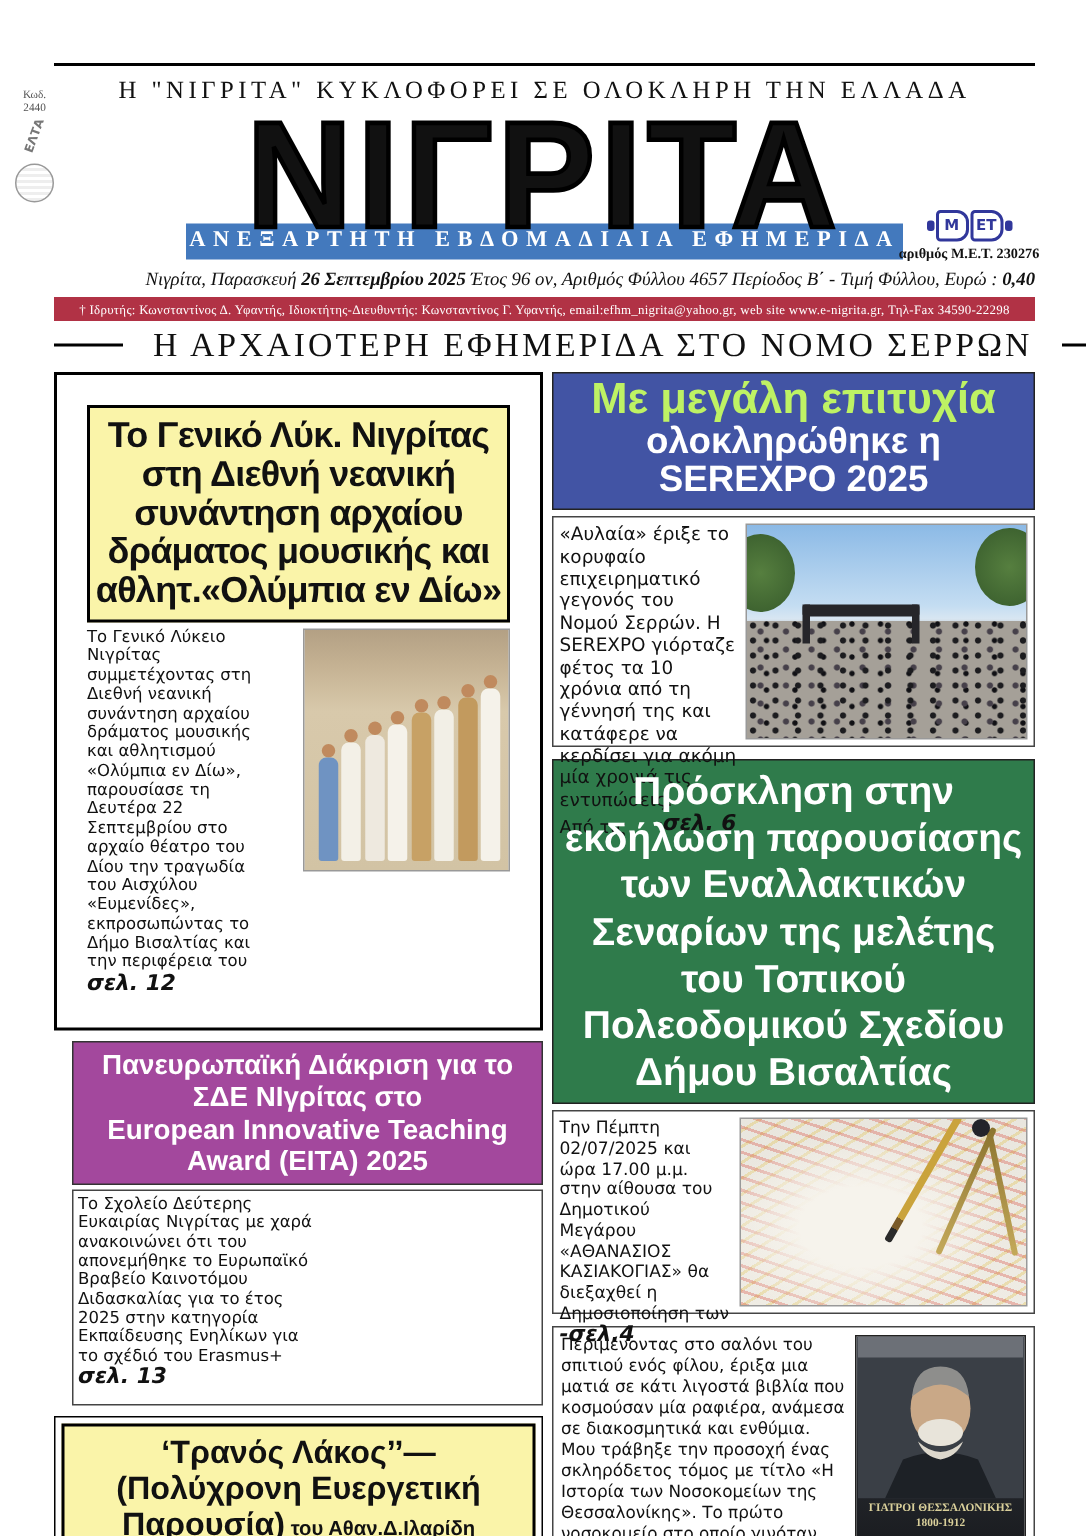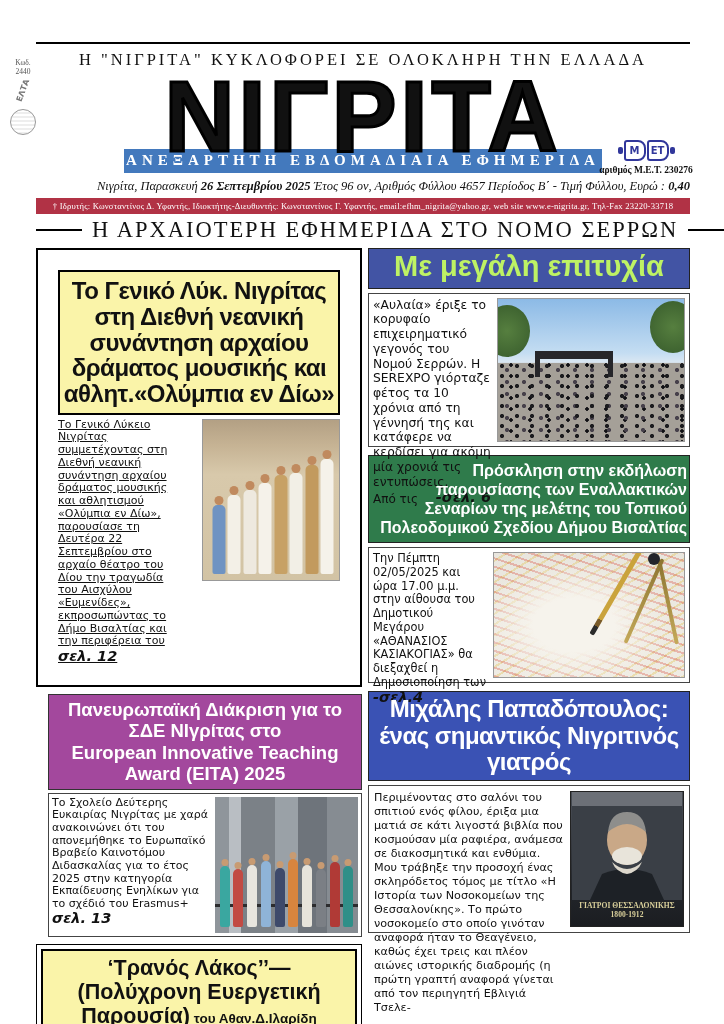--- a/index.html
+++ b/index.html
@@ -25,52 +25,52 @@
   .met-num{font-size:9.5px;font-weight:bold;margin-top:4px;font-family:"Liberation Serif",serif;}
   .postal{position:absolute;left:8px;top:58px;width:30px;text-align:center;color:#555;}
   .postal .kod{font-size:7.5px;font-family:"Liberation Serif",serif;}
   .elta{margin-top:10px;transform:rotate(-70deg);font-size:8px;font-weight:bold;color:#777;}
   .stamp{margin:14px auto 0;width:24px;height:24px;border:1.5px solid #999;border-radius:50%;
       background:repeating-linear-gradient(0deg,#eee 0 2px,#fff 2px 4px);}
   .dateline{text-align:right;font-size:12.5px;margin-top:6px;font-style:italic;}
   .dateline b{font-style:italic;}
   .founders{margin-top:4px;background:#b13245;color:#fff;text-align:center;font-size:8.6px;
       padding:3px 4px;font-family:"Liberation Serif",serif;letter-spacing:.2px;}
-  .motto-row{display:flex;align-items:center;gap:10px;margin:3px 0 5px;}
+  .motto-row{display:flex;align-items:center;gap:20px;margin:3px 0 5px;}
   .motto-row .dash{flex:0 0 46px;height:2px;background:#000;}
   .motto{flex:1;text-align:center;font-size:22.5px;letter-spacing:2px;white-space:nowrap;}
 
   
   .cols{display:flex;gap:6px;}
   .colL{width:326px;flex:0 0 326px;}
   .colR{flex:1;}
   .box{box-sizing:border-box;}
 
   
   .hl{font-family:"Liberation Sans",sans-serif;font-weight:bold;text-align:center;box-sizing:border-box;}
 
   
   .drama{border:2.5px solid #000;padding:20px;}
   .drama-hl{border:2px solid #000;background:#faf4a9;font-size:24px;line-height:1.07;padding:6px 2px;letter-spacing:-.5px;}
-  .drama-body{display:flex;gap:20px;margin-top:4px;text-decoration:underline;}
+  .drama-body{display:flex;gap:20px;margin-top:4px;}
   .drama-text{width:124px;flex:0 0 124px;font-size:11px;line-height:1.16;}
   .pageref{font-weight:bold;font-style:italic;font-size:14.5px;}
   .drama-photo{flex:1;height:160px;position:relative;border:1px solid #999;overflow:hidden;
       background:linear-gradient(180deg,#b3a084 0%,#c6b394 16%,#d8c9ab 34%,#d2c3a4 100%);}
   .figs{position:absolute;left:8px;right:4px;bottom:6px;height:78%;display:flex;justify-content:space-between;align-items:flex-end;}
   .fig{position:relative;width:15px;flex:0 0 auto;height:var(--h,70%);}
   .fig::before{content:"";position:absolute;top:0;left:50%;transform:translateX(-50%);
       width:9px;height:9px;border-radius:50%;background:#c08a5e;}
   .fig::after{content:"";position:absolute;top:9px;left:50%;transform:translateX(-50%);
       width:13px;height:calc(100% - 9px);border-radius:5px 5px 2px 2px;background:var(--c,#f2efe6);}
 
   
   .eita{margin-top:7px;padding-left:12px;}
   .eita-hl{background:#a3489d;color:#fff;border:1px solid #333;font-size:18.5px;line-height:1.16;padding:4px 2px;}
-  .eita-body{border:1.5px solid #444;margin-top:3px;padding:3px;display:flex;gap:5px;height:136px;overflow:hidden;}
+  .eita-body{border:1.5px solid #444;margin-top:3px;padding:3px;display:flex;gap:5px;height:136px;overflow:hidden;flex-direction:column;}
   .eita-text{width:158px;flex:0 0 158px;font-size:11px;line-height:1.15;}
   .eita-photo{flex:1;position:relative;overflow:hidden;
       background:linear-gradient(90deg,#8f959b 0 10%,#b9bec3 10% 18%,#7b8187 18% 42%,#9aa1a7 42% 58%,#6e747b 58% 78%,#868c92 78% 100%);}
   .eita-photo::before{content:"";position:absolute;left:0;right:0;bottom:26px;height:3px;background:#2c2c2e;}
   .figs2{position:absolute;left:4px;right:4px;bottom:4px;height:58%;display:flex;justify-content:space-between;align-items:flex-end;}
   .figs2 .fig{width:11px;}
   .figs2 .fig::before{width:7px;height:7px;background:#c89b72;}
   .figs2 .fig::after{top:7px;width:10px;}
 
   
@@ -94,21 +94,21 @@
   .crowd{position:absolute;left:0;right:0;bottom:0;height:55%;
       background:radial-gradient(circle at 4px 3px,#1c1c1f 0 1.7px,transparent 2.4px) 0 0/15px 10px,
                  radial-gradient(circle at 9px 7px,#46404a 0 1.7px,transparent 2.4px) 0 0/17px 12px,
                  radial-gradient(circle at 13px 2px,#101014 0 1.5px,transparent 2.1px) 0 0/19px 11px #a5a098;}
   .arch{position:absolute;left:20%;width:42%;top:37%;height:8px;background:#26262a;border-radius:2px;}
   .arch::before,.arch::after{content:"";position:absolute;top:0;width:5px;height:26px;background:#26262a;}
   .arch::before{left:0;} .arch::after{right:0;}
 
   
   .plan{margin-top:8px;}
-  .plan-hl{background:#2f7b4b;border:1.5px solid #222;color:#fff;font-size:16px;line-height:1.2;padding:5px 2px;text-align:right;}
+  .plan-hl{background:#2f7b4b;border:1.5px solid #222;color:#fff;font-size:26px;line-height:1.2;padding:5px 2px;}
   .plan-body{border:1.5px solid #444;margin-top:4px;padding:4px;display:flex;gap:6px;height:136px;box-sizing:border-box;}
   .plan-text{width:114px;flex:0 0 114px;font-size:11.4px;line-height:1.2;}
   .plan-photo{flex:1;position:relative;overflow:hidden;border:1px solid #999;
       background:radial-gradient(ellipse at 42% 58%,#f6f3ec 0 26%,rgba(246,243,236,0) 62%),
                  repeating-linear-gradient(18deg,rgba(214,70,58,.32) 0 2px,transparent 2px 8px),
                  repeating-linear-gradient(-32deg,rgba(226,196,90,.38) 0 2px,transparent 2px 9px),
                  linear-gradient(#e9e6de,#efece4);}
   .leg{position:absolute;width:4px;border-radius:2px;background:linear-gradient(#8c7430,#c4a95a);}
   .leg1{height:92px;right:38px;top:2px;transform:rotate(24deg);}
   .leg2{height:86px;right:14px;top:6px;transform:rotate(-12deg);}
@@ -151,21 +151,21 @@
           <i class="met-dot"></i>
       </div>
       <div class="met-num">αριθμός Μ.Ε.Τ. 230276</div>
     </div>
   </div>
 
   <div class="dateline serif">
     <span>Νιγρίτα, Παρασκευή </span><b>26 Σεπτεμβρίου 2025 </b><span>Έτος 96 ον, Αριθμός Φύλλου 4657  Περίοδος Β΄  -  Τιμή Φύλλου, Ευρώ : </span><b>0,40</b>
   </div>
 
-  <div class="founders">† Ιδρυτής: Κωνσταντίνος Δ. Υφαντής,  Ιδιοκτήτης-Διευθυντής: Κωνσταντίνος Γ. Υφαντής,  email:efhm_nigrita@yahoo.gr,  web site www.e-nigrita.gr,  Τηλ-Fax 23220-33718</div>
+  <div class="founders">† Ιδρυτής: Κωνσταντίνος Δ. Υφαντής,  Ιδιοκτήτης-Διευθυντής: Κωνσταντίνος Γ. Υφαντής,  email:efhm_nigrita@yahoo.gr,  web site www.e-nigrita.gr,  Τηλ-Fax 34590-22298</div>
 
   <div class="motto-row serif">
     <i class="dash"></i>
     <div class="motto">Η ΑΡΧΑΙΟΤΕΡΗ ΕΦΗΜΕΡΙΔΑ ΣΤΟ ΝΟΜΟ ΣΕΡΡΩΝ</div>
     <i class="dash"></i>
   </div>
 
   <div class="cols">
 
     <div class="colL">
@@ -243,20 +243,21 @@
         </div>
       </div>
 
     </div>
 
     <div class="colR">
 
       <div class="box">
         <div class="hl sx-hl">
           <div class="sx-l1">Με μεγάλη επιτυχία</div>
+          <div class="sx-l2">ολοκληρώθηκε η SEREXPO 2025</div>
         </div>
         <div class="sx-body">
           <div class="sx-text">
             <span>«Αυλαία» έριξε το κορυφαίο επιχειρηματικό γεγονός του Νομού Σερρών. Η SEREXPO γιόρταζε φέτος τα 10 χρόνια από τη γέννησή της και κατάφερε να κερδίσει για ακόμη μία χρονιά τις εντυπώσεις.</span>
             <div class="sx-foot">
               <span>Από τις</span>
               <b class="pageref">-σελ. 6</b>
             </div>
           </div>
           <div class="sx-photo">
@@ -265,34 +266,33 @@
             <div class="crowd"></div>
             <div class="arch"></div>
           </div>
         </div>
       </div>
 
       <div class="plan box">
         <div class="hl plan-hl">Πρόσκληση στην εκδήλωση παρουσίασης των Εναλλακτικών Σεναρίων της μελέτης του Τοπικού Πολεοδομικού Σχεδίου Δήμου Βισαλτίας</div>
         <div class="plan-body">
           <div class="plan-text">
-            <span>Την Πέμπτη 02/05/2025 και ώρα 17.00 μ.μ. στην αίθουσα του Δημοτικού Μεγάρου «ΑΘΑΝΑΣΙΟΣ ΚΑΣΙΑΚΟΓΙΑΣ» θα διεξαχθεί η Δημοσιοποίηση των</span>
+            <span>Την Πέμπτη 02/07/2025 και ώρα 17.00 μ.μ. στην αίθουσα του Δημοτικού Μεγάρου «ΑΘΑΝΑΣΙΟΣ ΚΑΣΙΑΚΟΓΙΑΣ» θα διεξαχθεί η Δημοσιοποίηση των</span>
             <div class="pageref">-σελ.4</div>
           </div>
           <div class="plan-photo">
             <i class="pencil"></i>
             <i class="leg leg1"></i>
             <i class="leg leg2"></i>
             <i class="hinge"></i>
           </div>
         </div>
       </div>
 
       <div class="doc box">
-        <div class="hl doc-hl">Μιχάλης Παπαδόπουλος: ένας σημαντικός Νιγριτινός γιατρός</div>
         <div class="doc-body">
           <div class="doc-text">
             <span>Περιμένοντας στο σαλόνι του σπιτιού ενός φίλου, έριξα μια ματιά σε κάτι λιγοστά βιβλία που κοσμούσαν μία ραφιέρα, ανάμεσα σε διακοσμητικά και ενθύμια. Μου τράβηξε την προσοχή ένας σκληρόδετος τόμος με τίτλο «Η Ιστορία των Νοσοκομείων της Θεσσαλονίκης». Το πρώτο νοσοκομείο στο οποίο γινόταν αναφορά ήταν το Θεαγένειο, καθώς έχει τρεις και πλέον αιώνες ιστορικής διαδρομής (η πρώτη γραπτή αναφορά γίνεται από τον περιηγητή Εβλιγιά Τσελε-</span>
             
           </div>
           <div class="doc-photo">
             <svg width="110" height="108" viewBox="0 0 110 108">
               <rect width="110" height="108" fill="#3a3f46"></rect>
               <rect width="110" height="14" fill="#6c7077"></rect>
               <path d="M18 108 L30 82 Q55 72 80 82 L92 108 Z" fill="#1d2126"></path>

